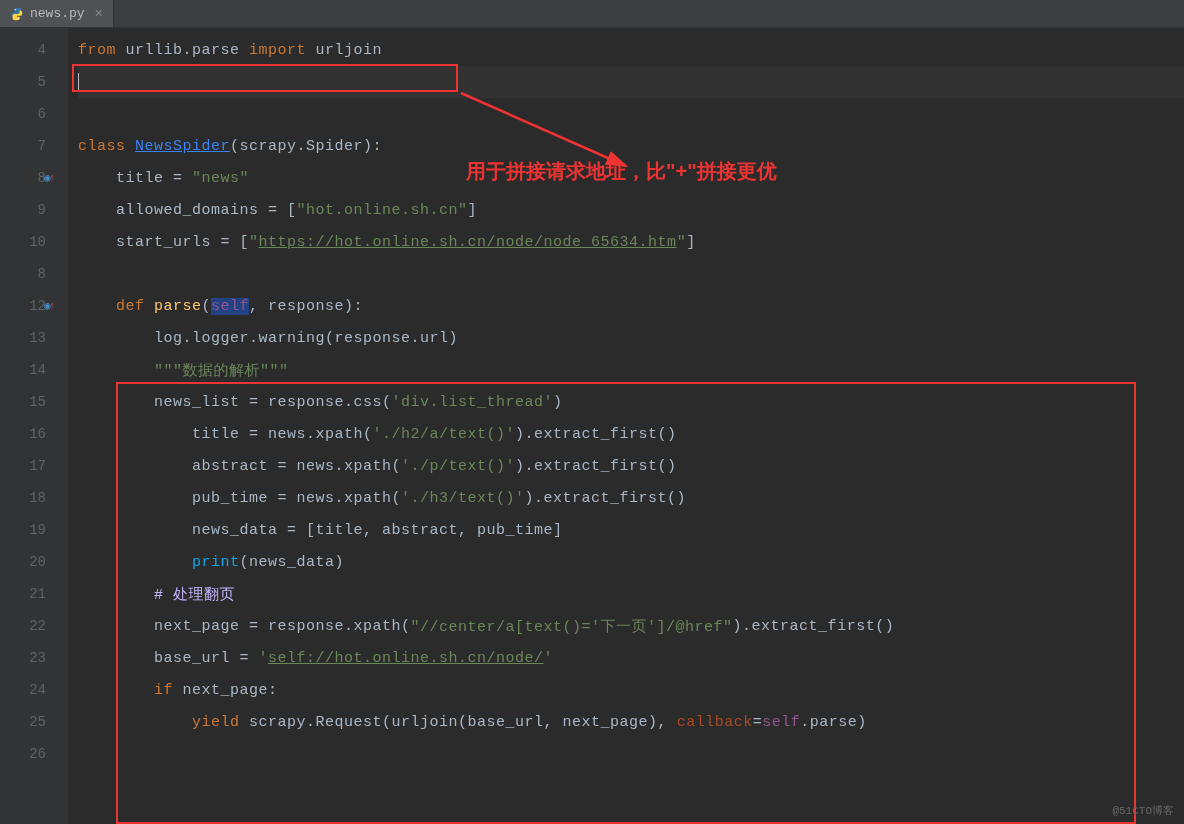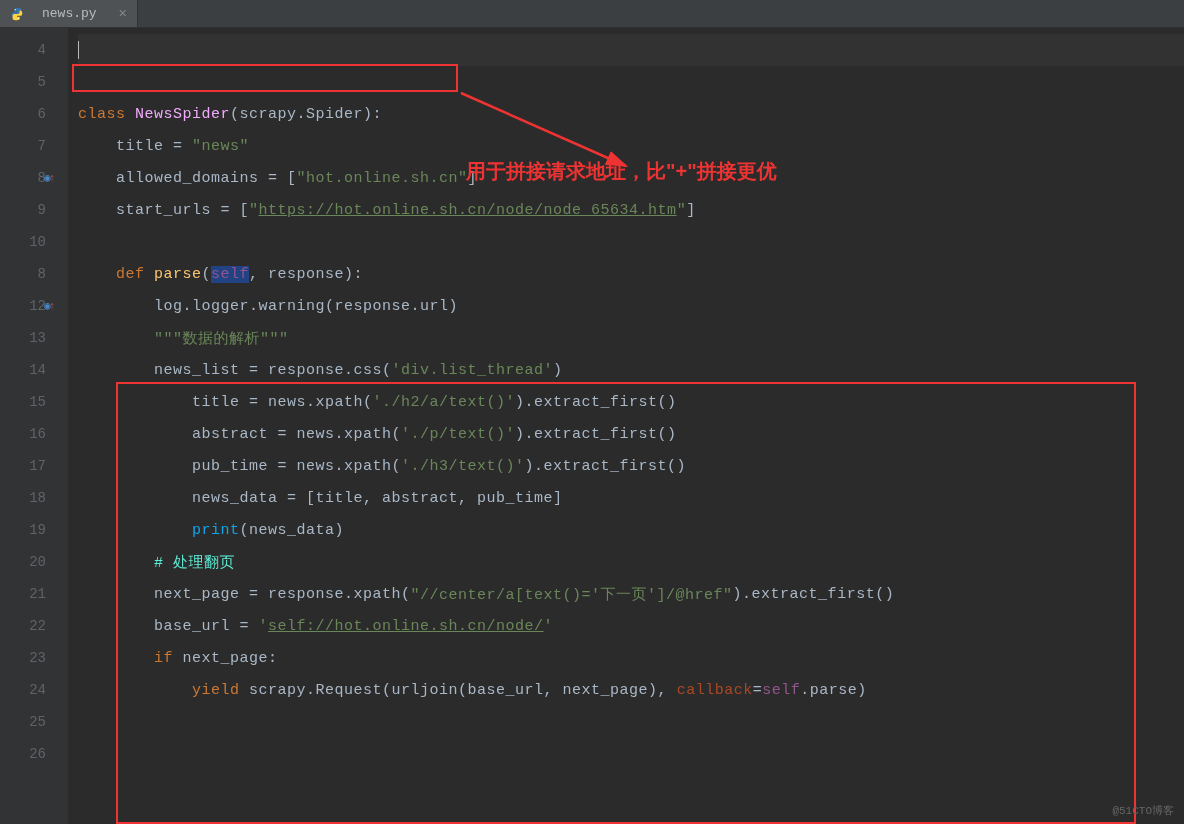--- a/index.html
+++ b/index.html
@@ -16,21 +16,21 @@
 .tab-bar {
   height: 28px;
   background: #3c3f41;
   border-bottom: 1px solid #323232;
   display: flex;
   align-items: stretch;
 }
 .tab {
   display: flex;
   align-items: center;
-  gap: 18px;
+  gap: 6px;
   padding: 0 10px;
   background: #4e5254;
   border-right: 1px solid #323232;
   color: #bbbbbb;
   font-size: 13px;
 }
 .tab-icon {
   width: 14px;
   height: 14px;
   display: inline-block;
@@ -81,22 +81,22 @@
   font-size: 15px;
   letter-spacing: 0.5px;
 }
 .code-line.current {
   background: #323232;
 }
 .kw { color: #cc7832; }
 .str { color: #6a8759; }
 .fn { color: #ffc66d; }
 .self { color: #94558d; }
-.cls { color: #f0abfc; }
-.comment-red { color: #5eead4; }
+.cls { color: #3b82f6; text-decoration: underline; }
+.comment-red { color: #c4b5fd; }
 .param { color: #a9b7c6; }
 .dotted { text-decoration: underline; text-decoration-style: solid; }
 .builtin { color: #0ea5e9; }
 .named-arg { color: #aa4926; }
 .hl { background: #214283; }
 .caret {
   display: inline-block;
   width: 1px;
   height: 18px;
   background: #bbbbbb;
@@ -202,20 +202,21 @@
     <div class="redbox2"></div>
     <svg class="arrow" width="200" height="90">
       <defs>
         <marker id="ah" markerWidth="10" markerHeight="10" refX="8" refY="3" orient="auto">
           <path d="M0,0 L0,6 L9,3 z" fill="#e33"></path>
         </marker>
       </defs>
       <line x1="5" y1="5" x2="170" y2="78" stroke="#e33" stroke-width="2.5" marker-end="url(#ah)"></line>
     </svg>
     <div class="annotation">用于拼接请求地址，比"+"拼接更优</div>
+  <div class="code-line"><span class="kw">from</span><span> urllib.parse </span><span class="kw">import</span><span> urljoin</span></div>
       <div class="code-line current"><span class="caret"></span></div>
       <div class="code-line"></div>
       <div class="code-line"><span class="kw">class </span><span class="cls">NewsSpider</span><span>(scrapy.Spider):</span></div>
       <div class="code-line"><span>    title = </span><span class="str">"news"</span></div>
       <div class="code-line"><span>    allowed_domains = [</span><span class="str">"hot.online.sh.cn"</span><span>]</span></div>
       <div class="code-line"><span>    start_urls = [</span><span class="str">"</span><span class="str dotted">https://hot.online.sh.cn/node/node_65634.htm</span><span class="str">"</span><span>]</span></div>
       <div class="code-line"></div>
       <div class="code-line"><span>    </span><span class="kw">def </span><span class="fn">parse</span><span>(</span><span class="self hl">self</span><span>, </span><span class="param">response</span><span>):</span></div>
       <div class="code-line"><span>        log.logger.warning(response.url)</span></div>
       <div class="code-line"><span>        </span><span class="str">"""数据的解析"""</span></div>

